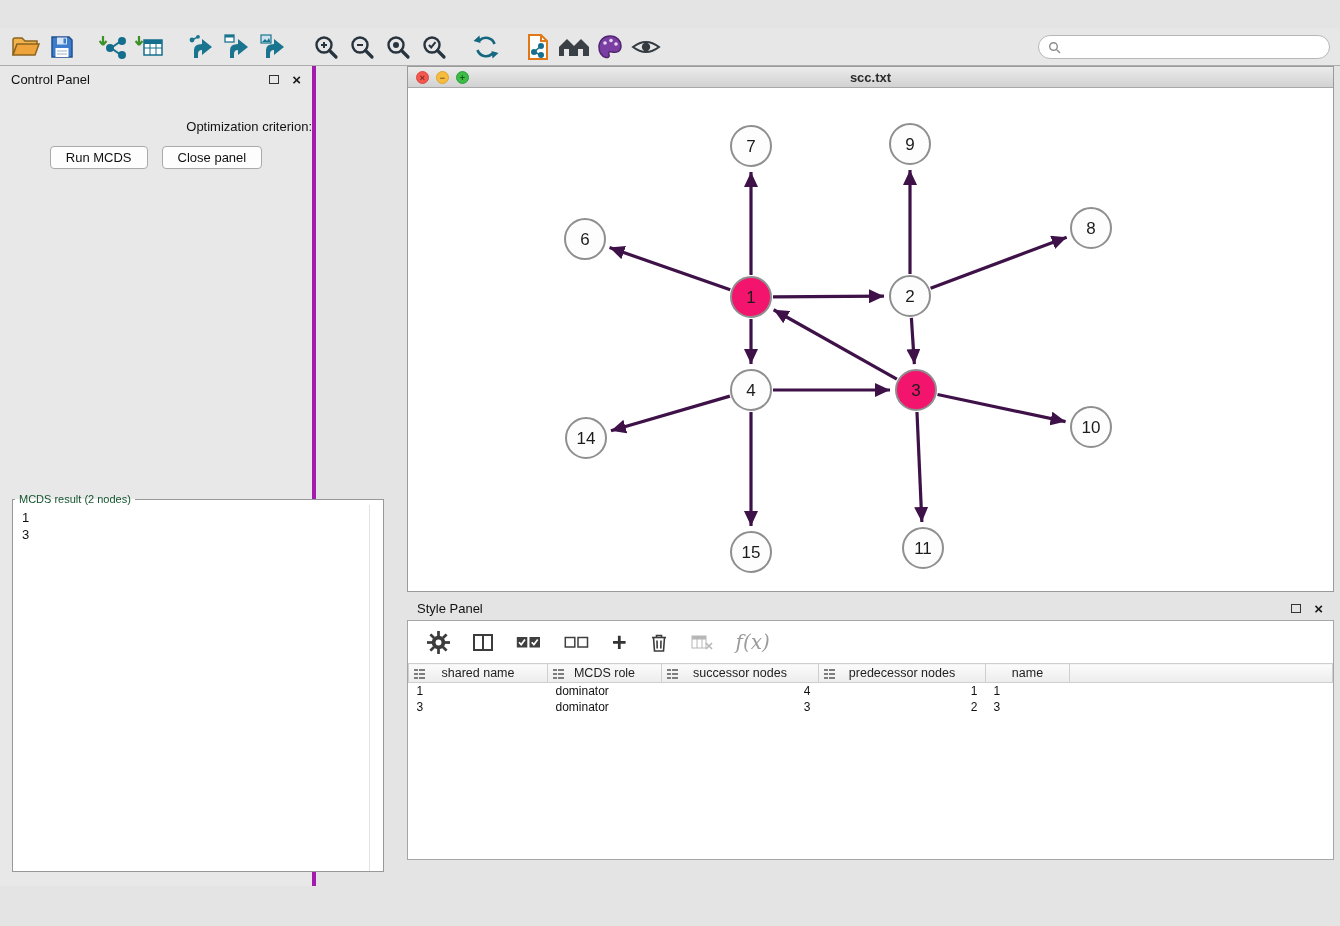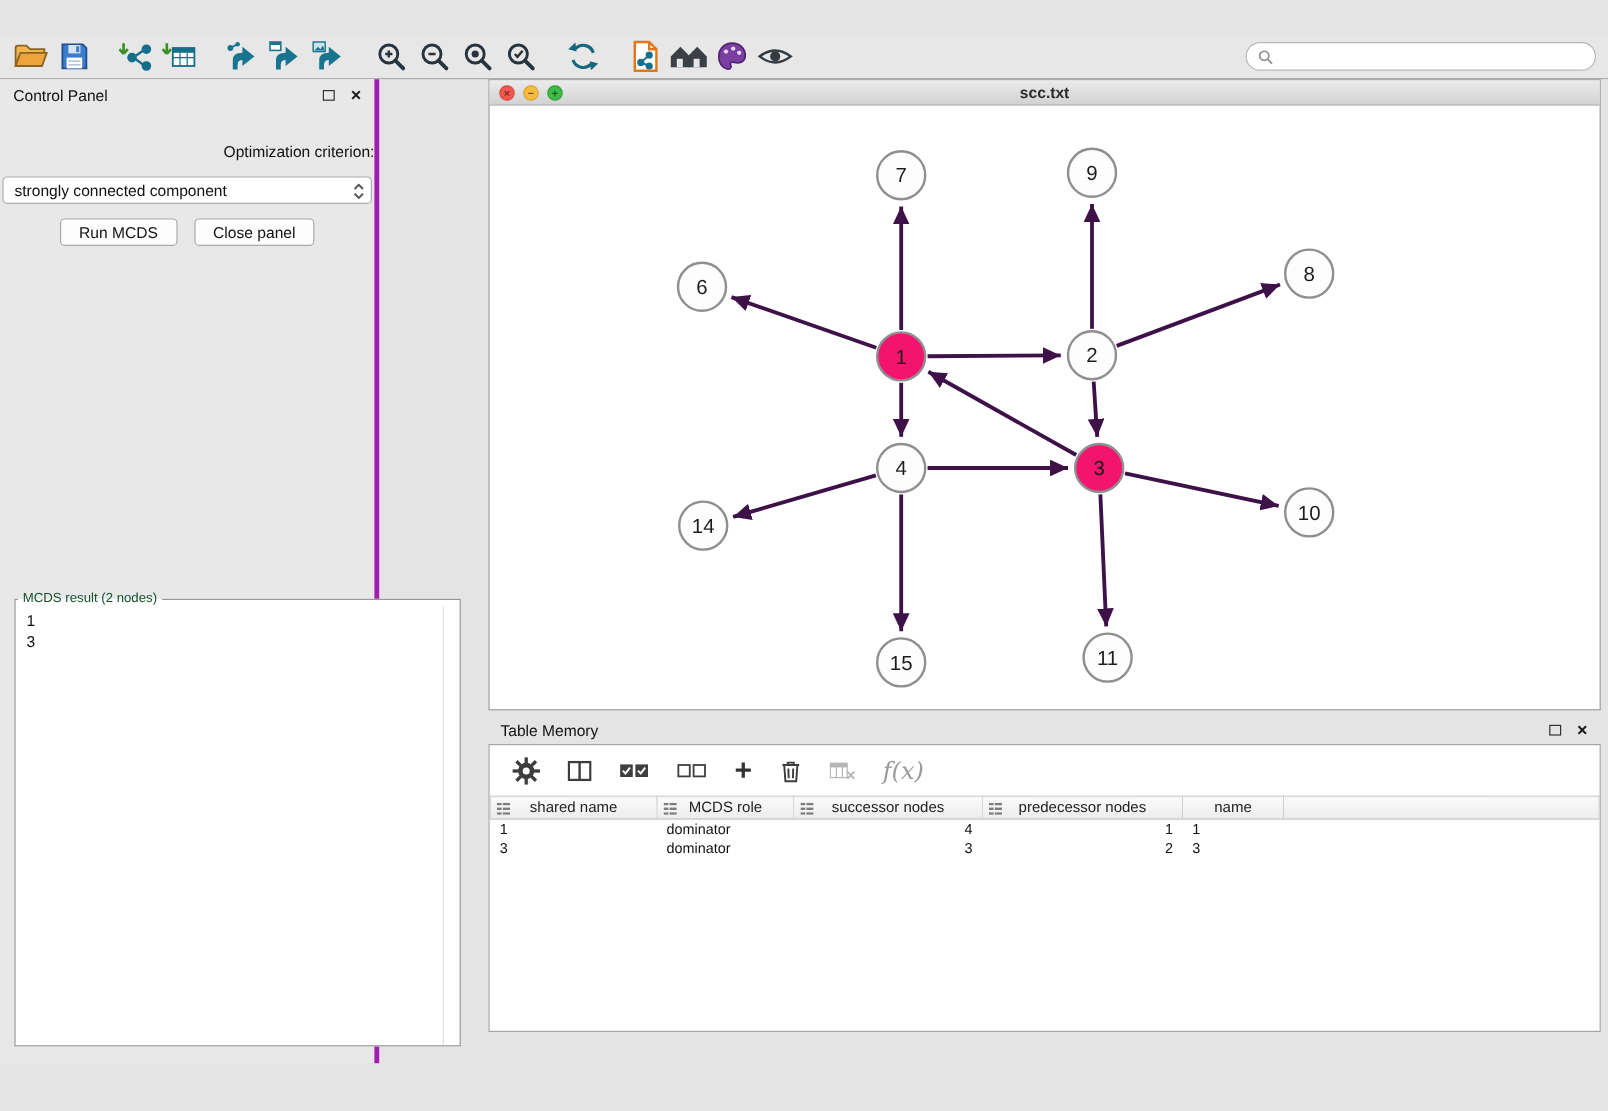--- a/index.html
+++ b/index.html
@@ -241,29 +241,20 @@
   </div>
 
   <div class="control-panel">
     <div class="panel-head">
       <span>Control Panel</span>
       <span class="spacer"></span>
       <span class="float-icon"></span>
       <span class="close-x">×</span>
     </div>
     <div class="opt-label">Optimization criterion:</div>
-    <div class="mac-select">
-      <span>strongly connected component</span>
-      <span class="chev">
-        <svg width="14" height="17" viewBox="0 0 14 17">
-          <path d="M3.5 6.5 L7 3 L10.5 6.5" fill="none" stroke="#555" stroke-width="1.6"></path>
-          <path d="M3.5 10.5 L7 14 L10.5 10.5" fill="none" stroke="#555" stroke-width="1.6"></path>
-        </svg>
-      </span>
-    </div>
     <div class="btn-row">
       <button class="mac-btn">Run MCDS</button>
       <button class="mac-btn">Close panel</button>
     </div>
     <fieldset class="result-box">
       <legend>MCDS result (2 nodes)</legend>
       <div class="result-lines" id="result-lines">
           <div>1</div>
           <div>3</div>
         </div>
@@ -345,21 +336,21 @@
         </g>
         <g>
           <circle cx="515" cy="460" r="20" fill="#fdfdfd" stroke="#8f8f8f" stroke-width="2"></circle>
           <text x="515" y="460" dy="0.35em" text-anchor="middle" font-size="17" fill="#1c1c1c">11</text>
         </g>
       </svg>
   </div>
 
   <div class="table-panel">
     <div class="tp-head">
-      <span>Table Memory</span>
+      <span>Style Panel</span>
       <span class="spacer"></span>
       <span class="float-icon"></span>
       <span class="close-x">×</span>
     </div>
     <div class="tp-box">
       <div class="tp-toolbar">
         <button class="tp-tool">
           <svg width="23" height="23" viewBox="0 0 22 22">
             <g fill="#3c3c3c">
               <rect x="9.7" y="0" width="2.6" height="5"></rect>

